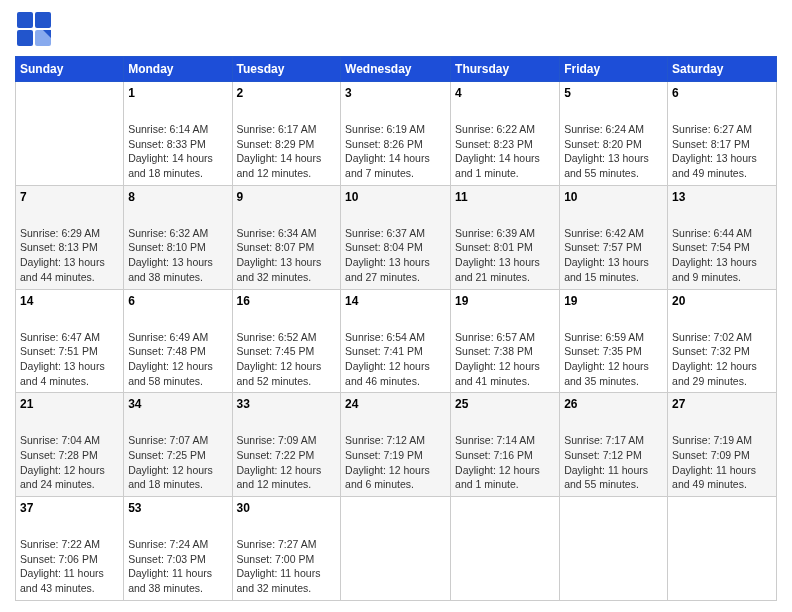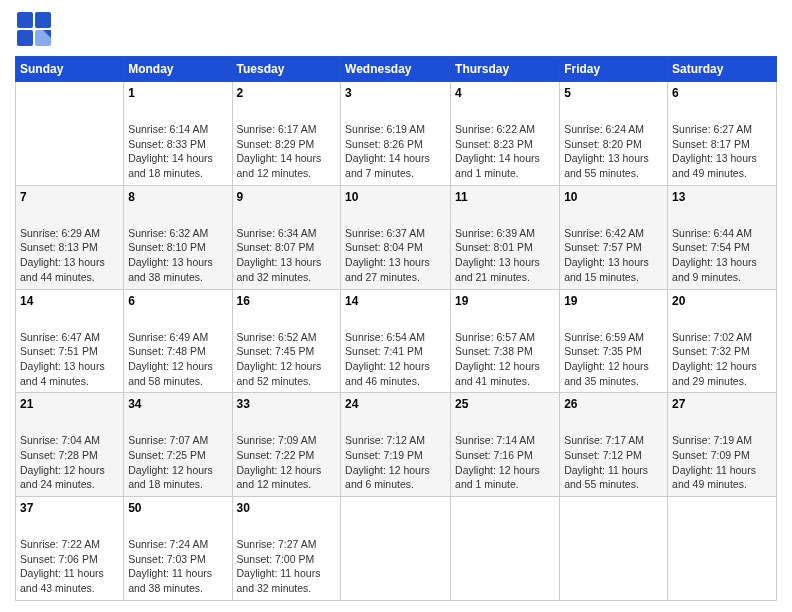--- a/index.html
+++ b/index.html
@@ -236,21 +236,21 @@
             <span class="day-num">27</span>
             <div class="day-info">Sunrise: 7:19 AM<br>Sunset: 7:09 PM<br>Daylight: 11 hours<br>and 49 minutes.</div>
           </td>
         </tr>
         <tr>
           <td>
             <span class="day-num">37</span>
             <div class="day-info">Sunrise: 7:22 AM<br>Sunset: 7:06 PM<br>Daylight: 11 hours<br>and 43 minutes.</div>
           </td>
           <td>
-            <span class="day-num">50</span>
+            <span class="day-num">53</span>
             <div class="day-info">Sunrise: 7:24 AM<br>Sunset: 7:03 PM<br>Daylight: 11 hours<br>and 38 minutes.</div>
           </td>
           <td>
             <span class="day-num">30</span>
             <div class="day-info">Sunrise: 7:27 AM<br>Sunset: 7:00 PM<br>Daylight: 11 hours<br>and 32 minutes.</div>
           </td>
           <td class="empty-cell"></td>
           <td class="empty-cell"></td>
           <td class="empty-cell"></td>
           <td class="empty-cell"></td>

